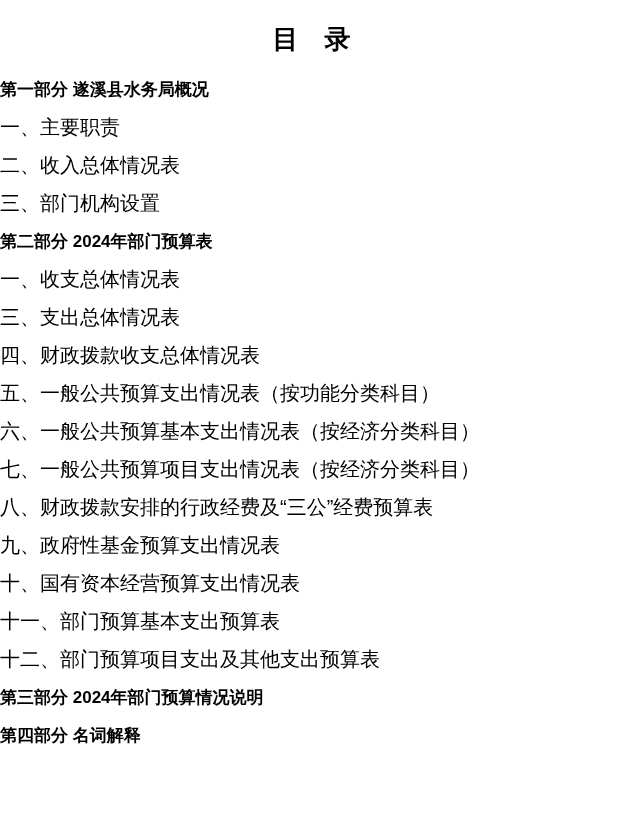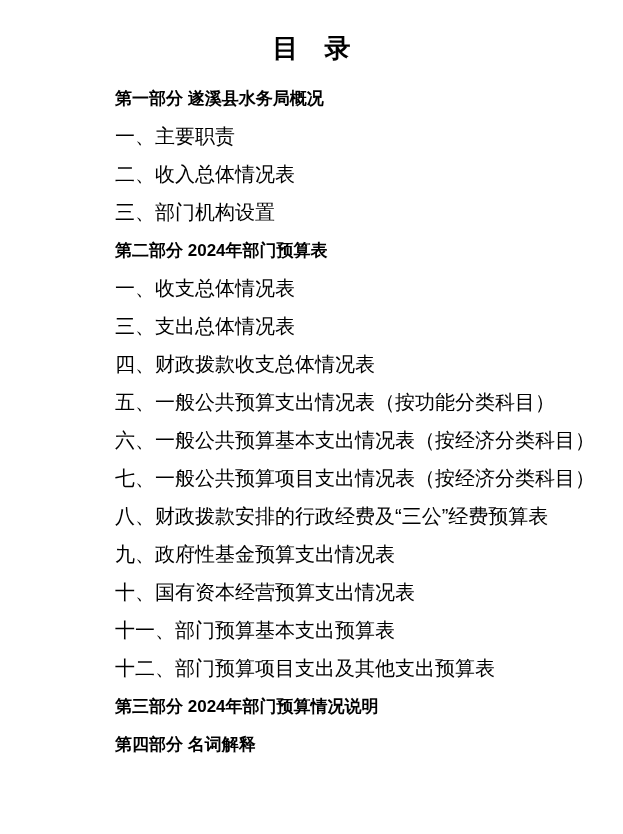--- a/index.html
+++ b/index.html
@@ -12,30 +12,29 @@
     width: 623px;
     height: 834px;
     background: #ffffff;
     color: #000000;
     font-family: "Liberation Sans", "DejaVu Sans", sans-serif;
     overflow: hidden;
     box-sizing: border-box;
   }
   .doc-title {
     margin: 0;
-    padding-top: 33px;
+    padding-top: 24px;
     text-align: center;
     font-size: 26px;
     font-weight: 700;
     line-height: 30px;
     color: #000000;
   }
   .toc {
     margin-top: 16px;
-    padding-left: 115px;
     padding-right: 36px;
   }
   .toc-item {
     height: 38px;
     display: flex;
     align-items: center;
     font-size: 20px;
     font-weight: 400;
     white-space: nowrap;
     color: #000000;

